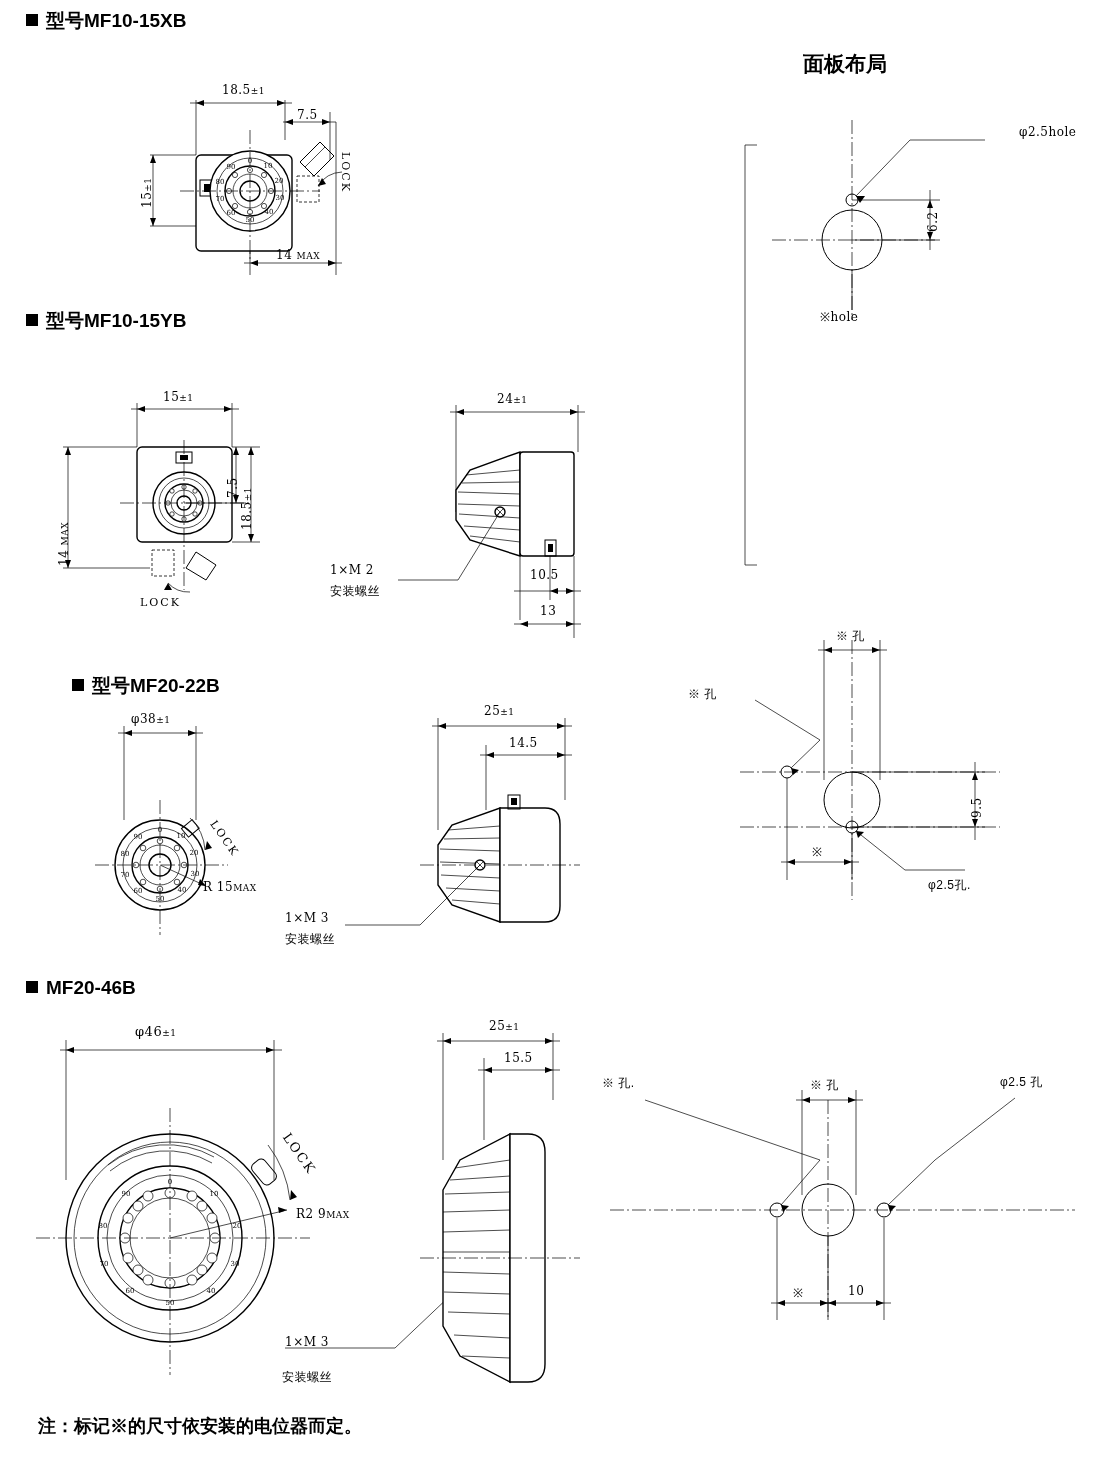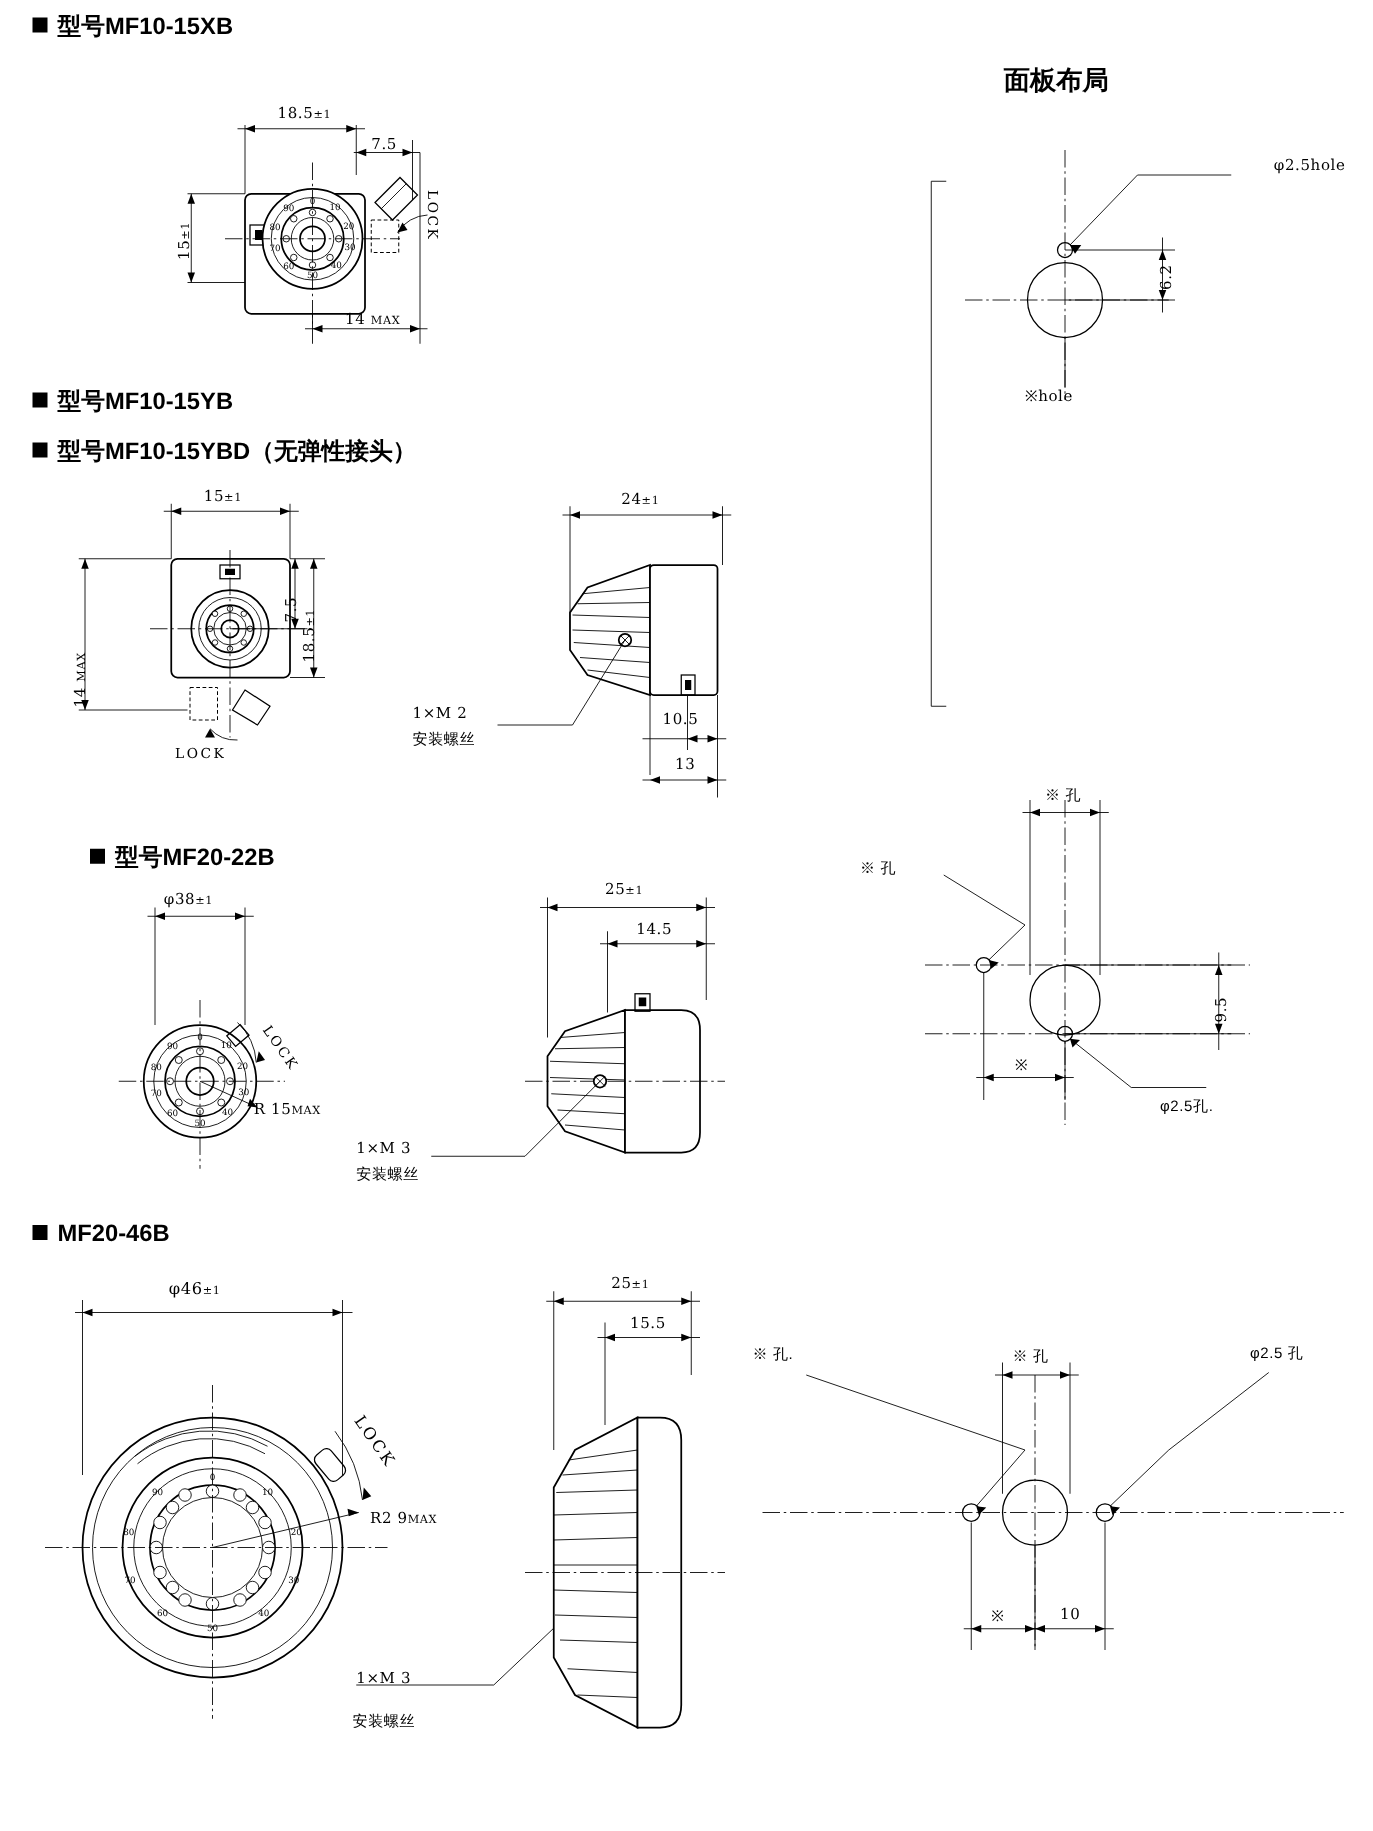--- a/index.html
+++ b/index.html
@@ -77,30 +77,28 @@
 <body>
 
 <div class="page">
 
   <div class="model-head" style="left:26px; top:8px;">
     <span class="bullet"></span><span>型号MF10-15XB</span>
   </div>
   <div class="model-head" style="left:26px; top:308px;">
     <span class="bullet"></span><span>型号MF10-15YB</span>
   </div>
-  <div class="model-head" style="left:26px; top:348px;">
-    <span class="bullet"></span><span>型号MF10-15YBD（无弹性接头）</span>
-  </div>
   <div class="model-head" style="left:26px; top:673px;padding-left:46px;">
     <span class="bullet"></span><span>型号MF20-22B</span>
   </div>
   <div class="model-head" style="left:26px; top:977px;">
     <span class="bullet"></span><span>MF20-46B</span>
   </div>
   <div class="panel-title" style="left:803px; top:50px;">面板布局</div>
+  <div class="note" style="left:38px; top:1414px;">注：标记※的尺寸依安装的电位器而定。</div>
 
   <svg class="draw" width="1098" height="1465">
 
     <line class="thin" x1="196" y1="100" x2="196" y2="155"></line>
     <line class="thin" x1="285" y1="100" x2="285" y2="140"></line>
     <line class="thin" x1="330" y1="112" x2="330" y2="160"></line>
     <line class="thin" x1="190" y1="103" x2="292" y2="103"></line>
     <polygon class="blk" points="196,103 204,100 204,106"></polygon>
     <polygon class="blk" points="285,103 277,100 277,106"></polygon>
     <line class="thin" x1="283" y1="122" x2="336" y2="122"></line>

